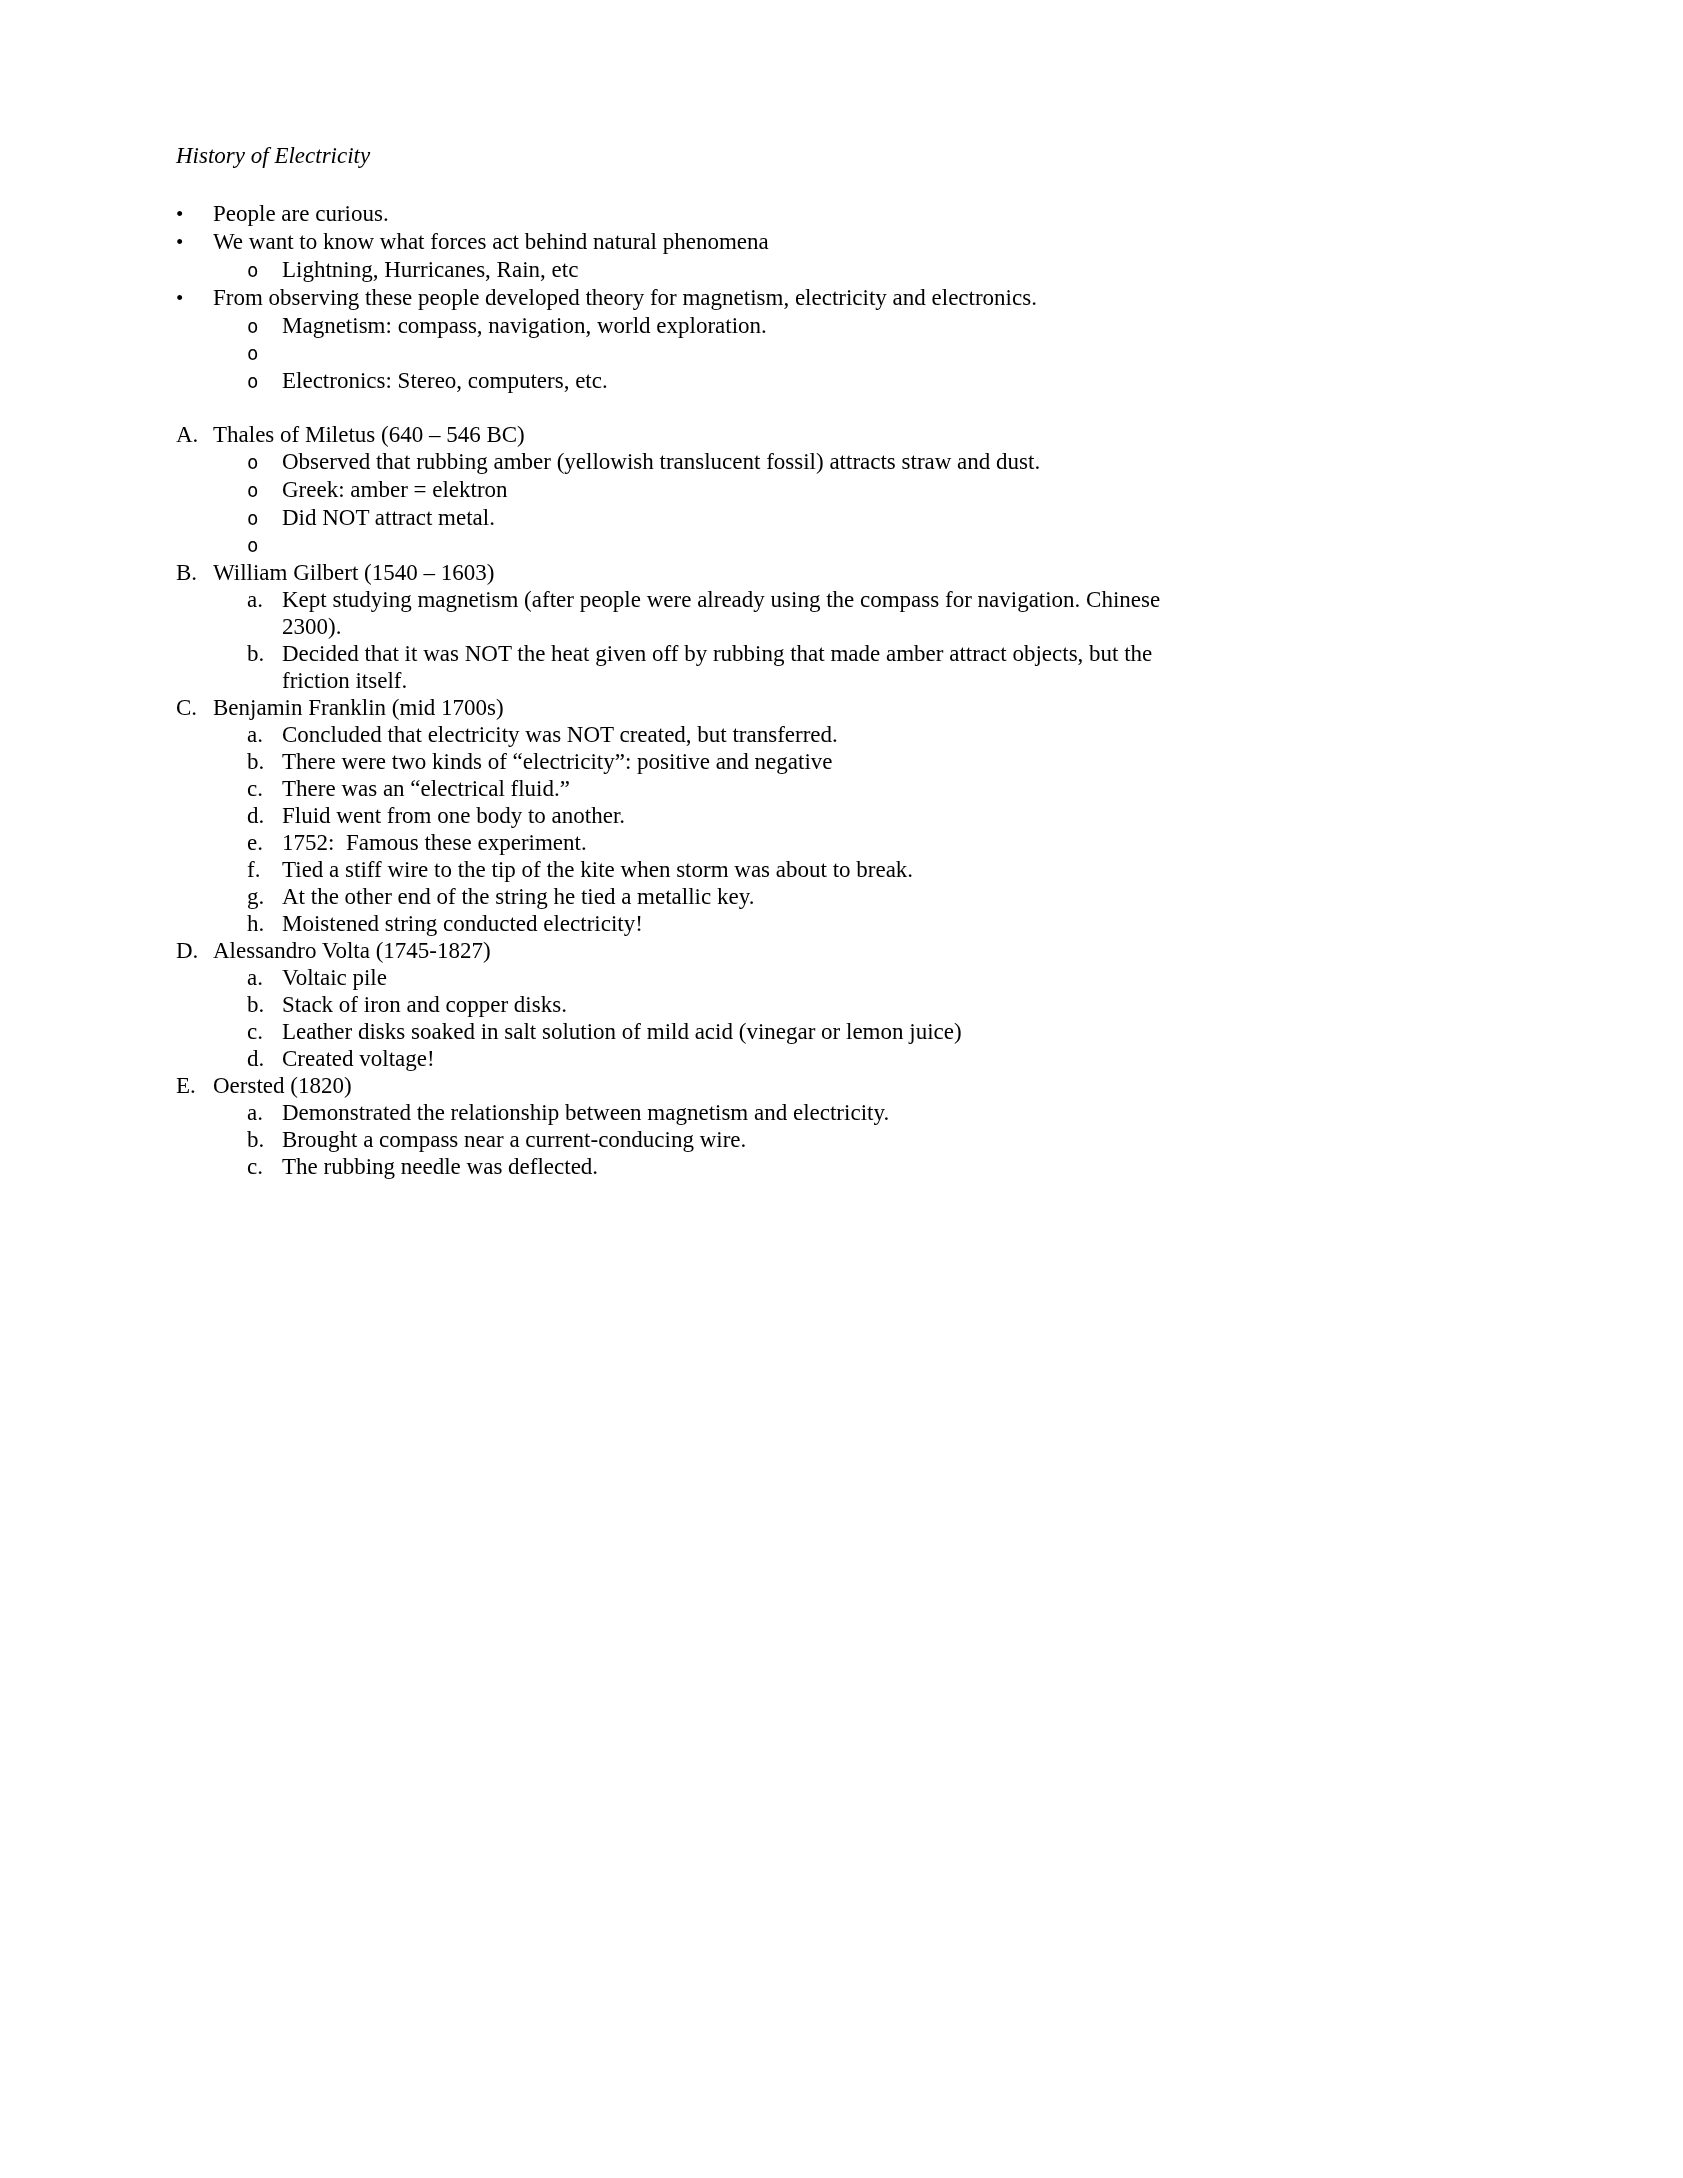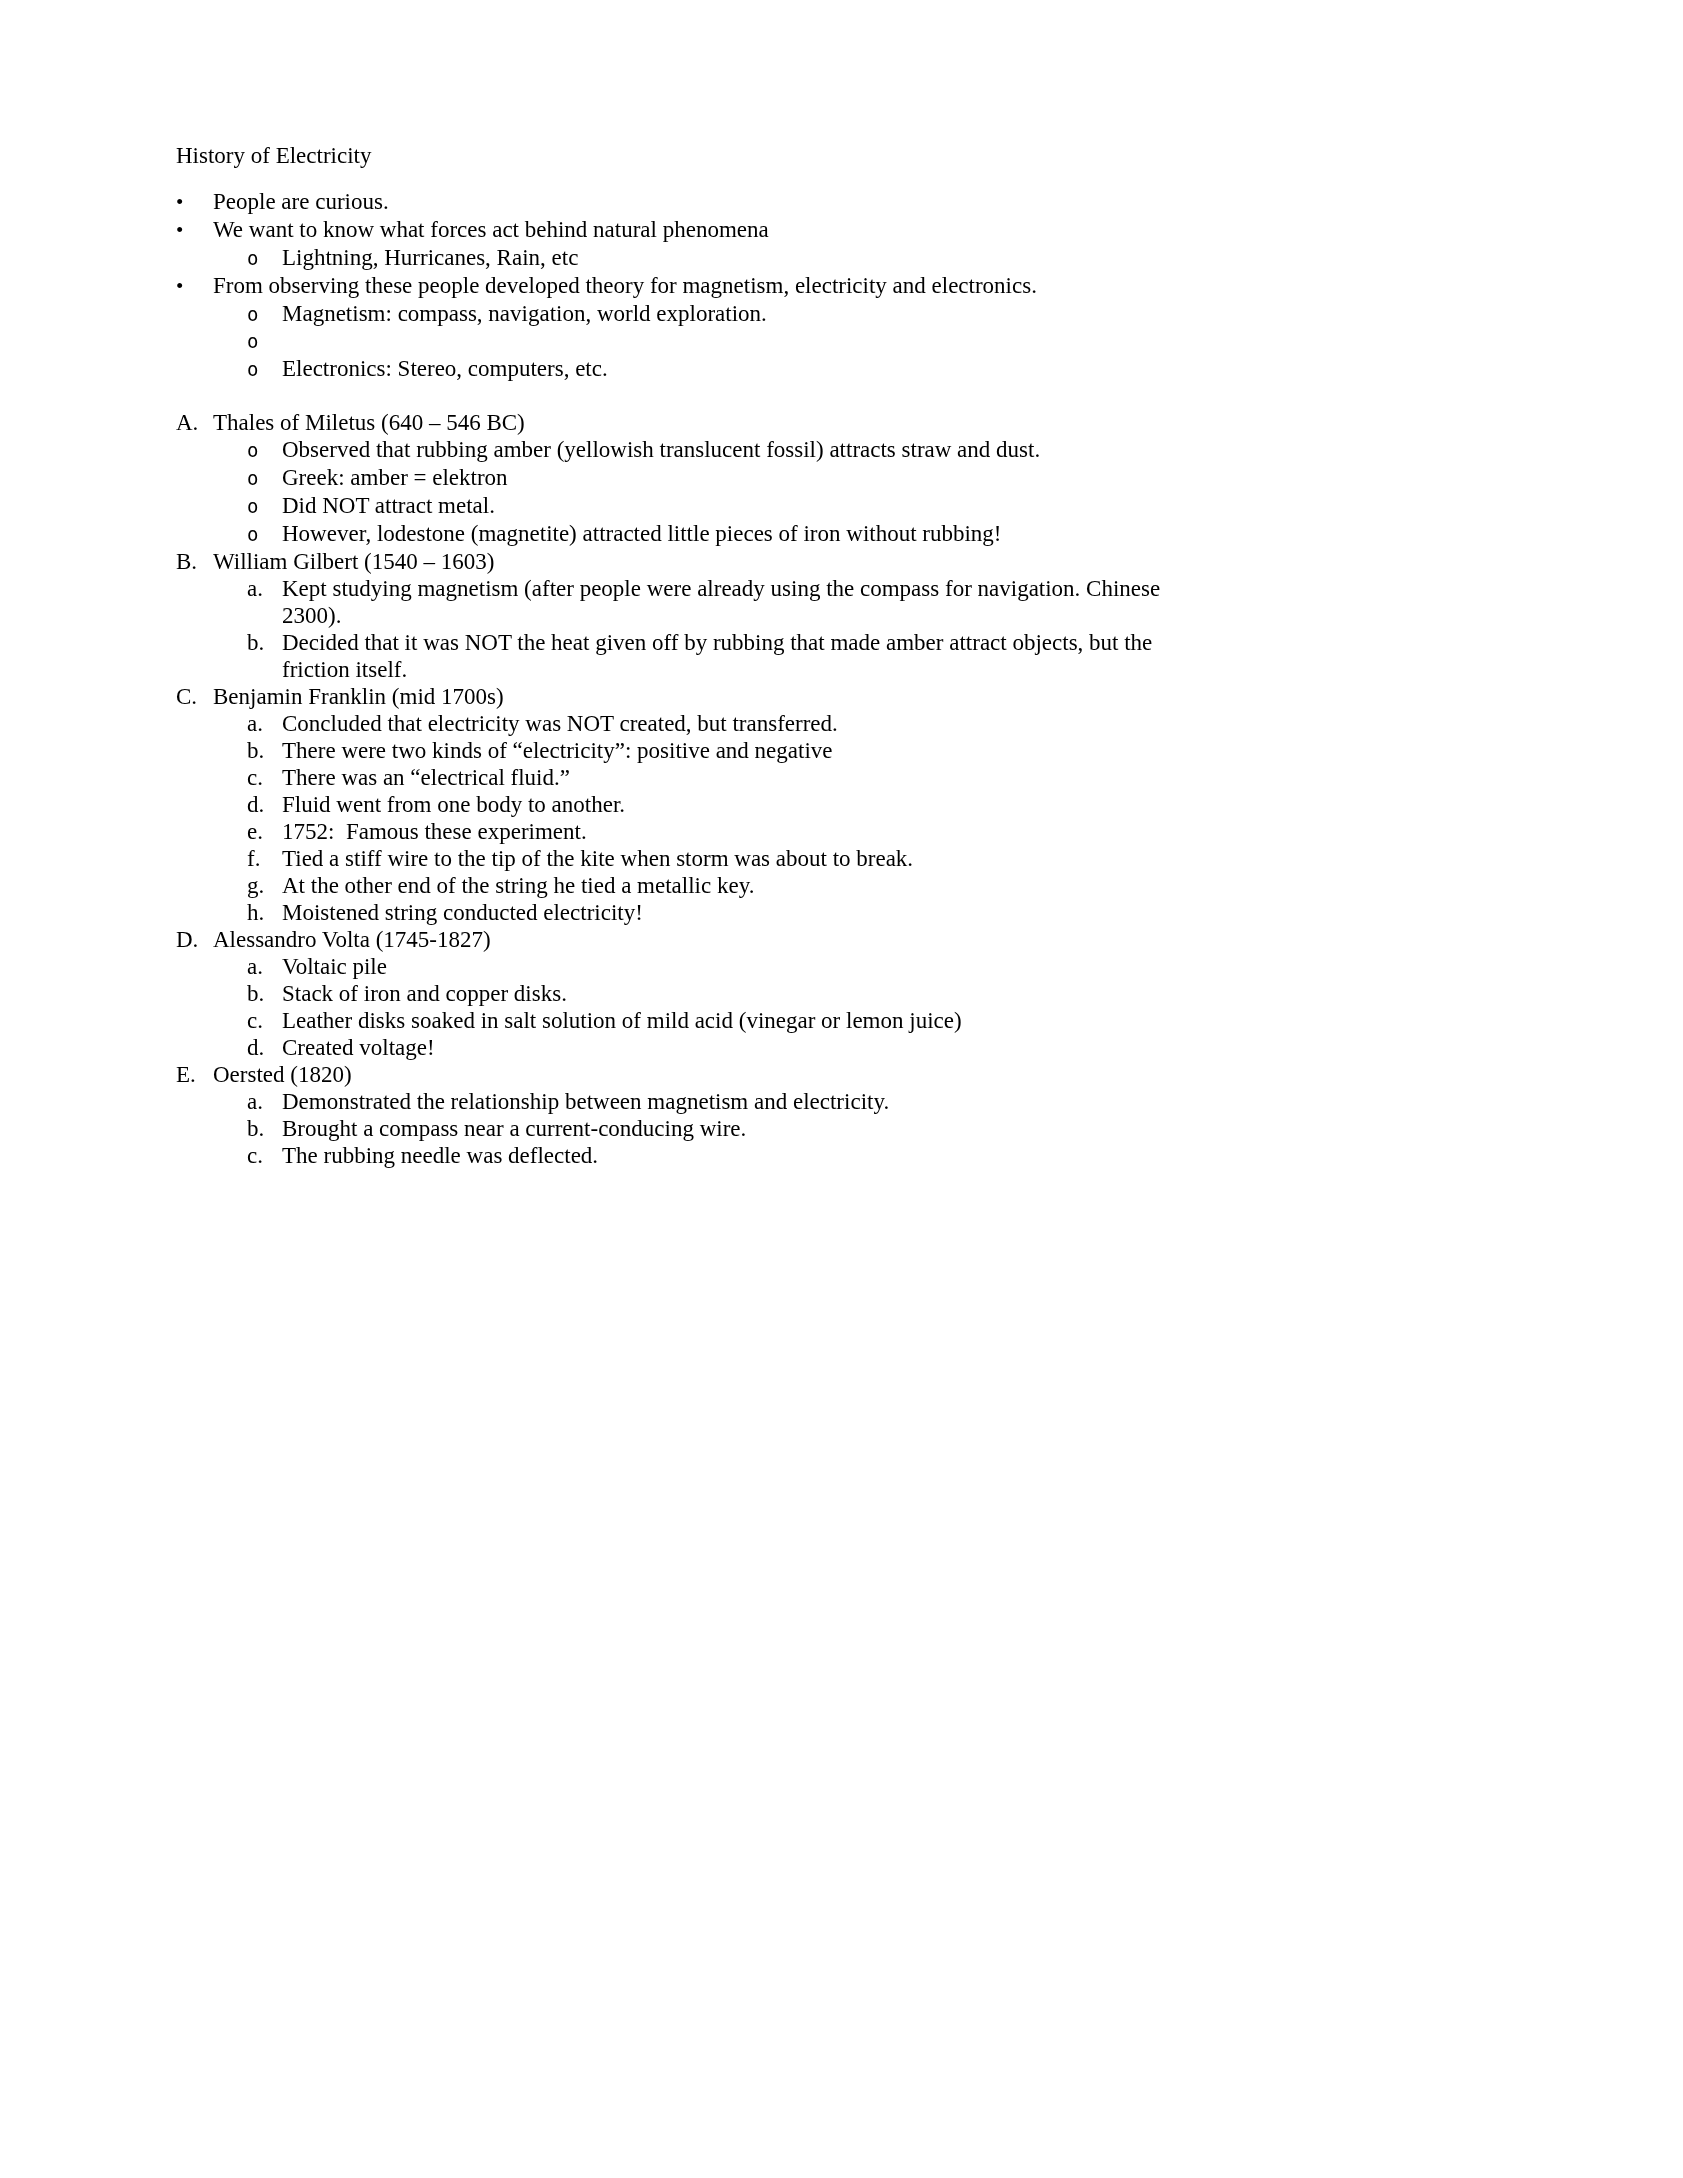--- a/index.html
+++ b/index.html
@@ -16,21 +16,22 @@
   }
   .page {
     position: absolute;
     top: 142px;
     left: 176px;
     width: 990px;
     font-size: 23px;
     line-height: 27px;
   }
   .title {
-    margin-bottom: 19px;
+    margin-bottom: 31px;
+    font-style: italic;
   }
   .row {
     display: flex;
     align-items: baseline;
   }
   .marker {
     flex: 0 0 37px;
   }
   .row.l2 {
     padding-left: 71px;
@@ -103,21 +104,20 @@
       <div class="row l2">
         <span class="marker circle">o</span>
         <span class="text">Greek: amber = elektron</span>
       </div>
       <div class="row l2">
         <span class="marker circle">o</span>
         <span class="text">Did NOT attract metal.</span>
       </div>
       <div class="row l2">
         <span class="marker circle">o</span>
-        <span class="text">However, lodestone (magnetite) attracted little pieces of iron without rubbing!</span>
       </div>
       <div class="row l1">
         <span class="marker alpha">B.</span>
         <span class="text">William Gilbert (1540 – 1603)</span>
       </div>
       <div class="row l2">
         <span class="marker alpha">a.</span>
         <span class="text">Kept studying magnetism (after people were already using the compass for navigation. Chinese 2300).</span>
       </div>
       <div class="row l2">

